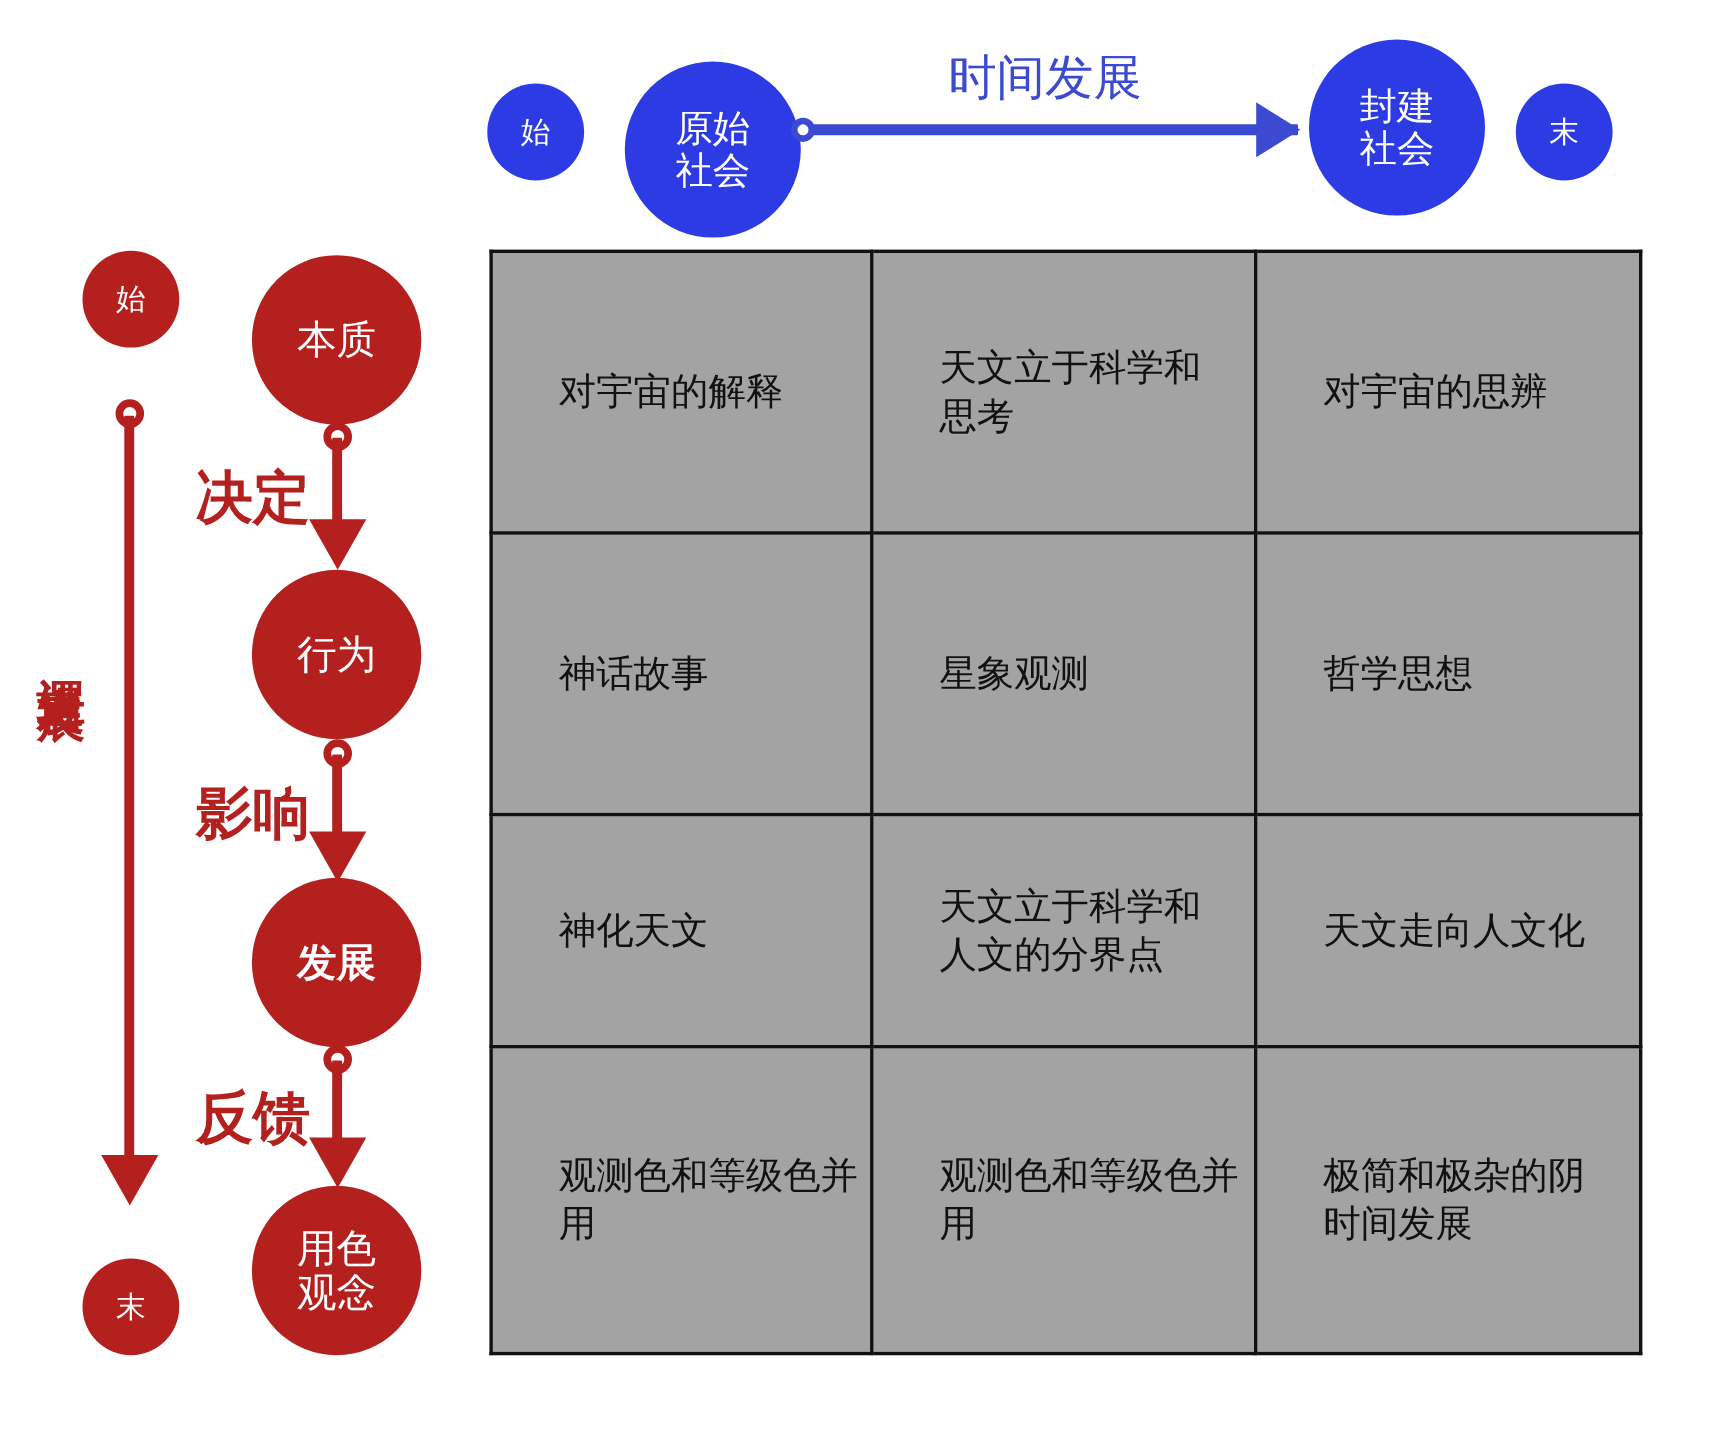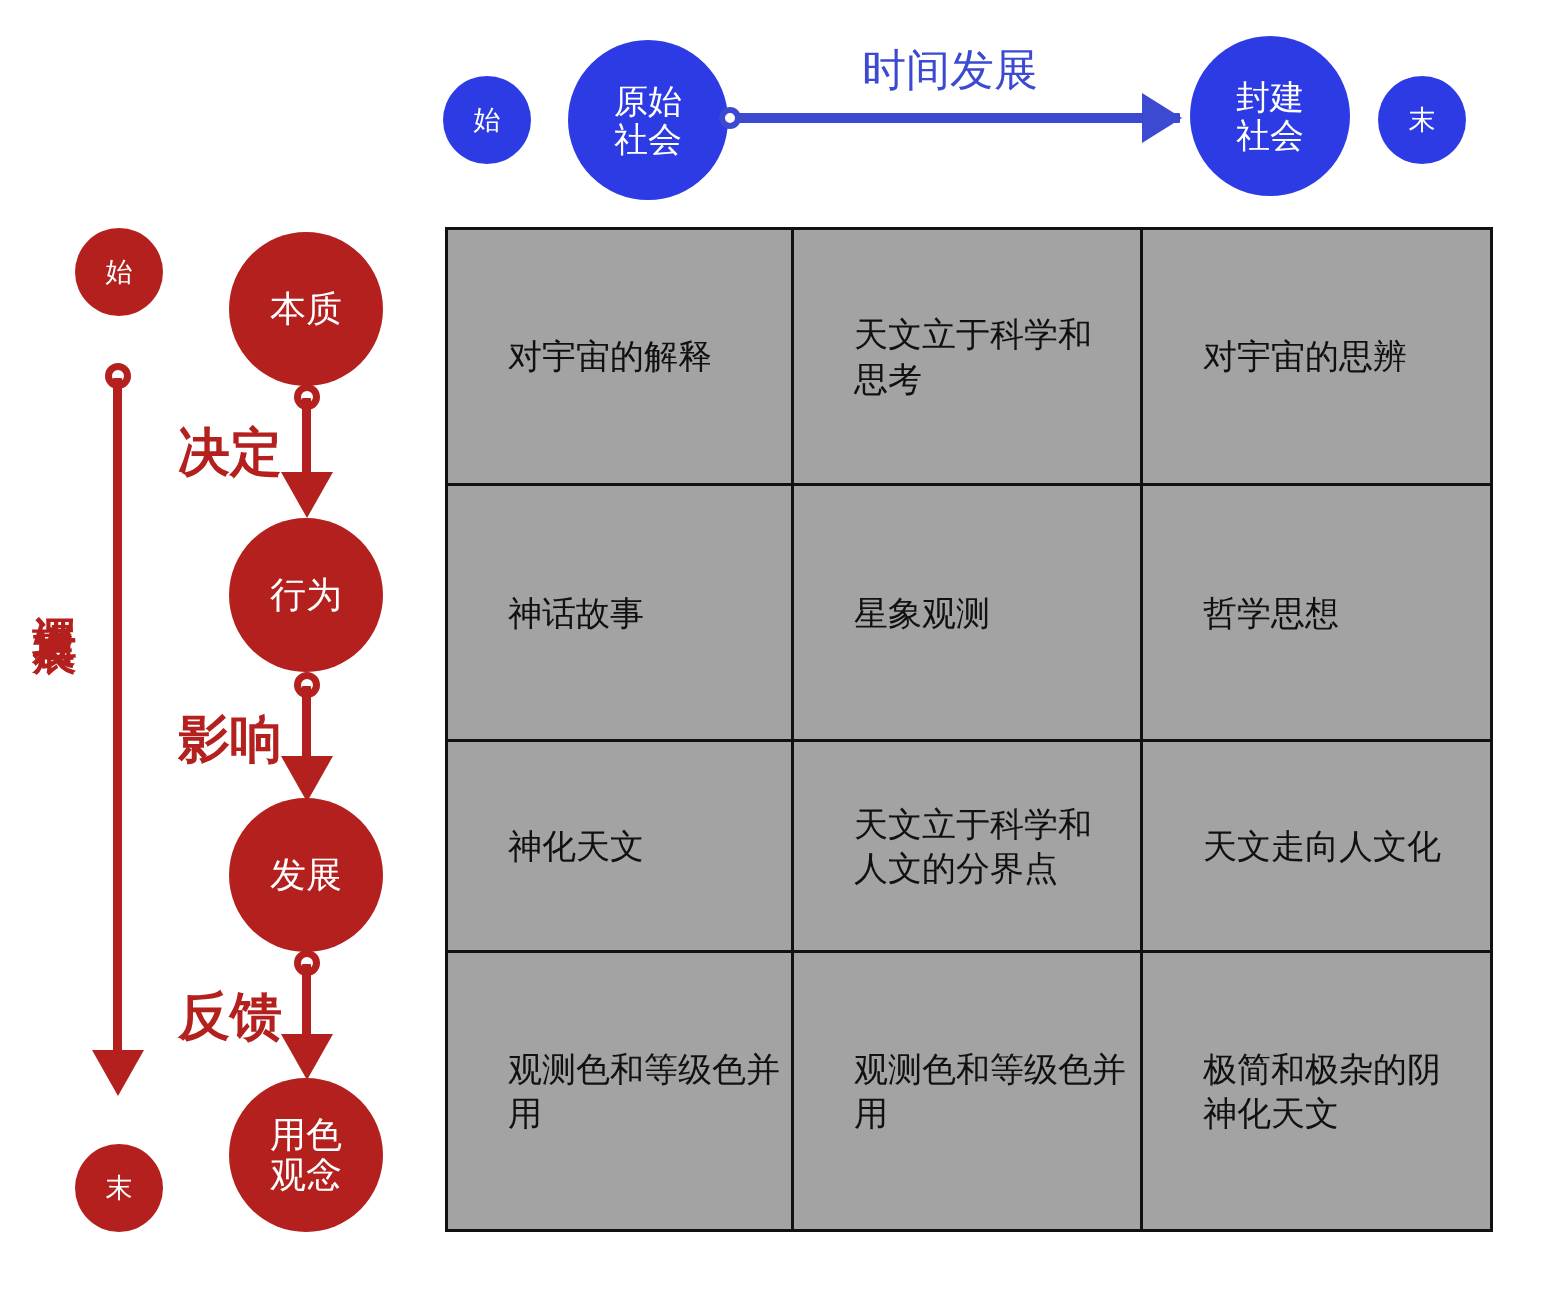--- a/index.html
+++ b/index.html
@@ -80,21 +80,21 @@
   #matrix tr.r3{height:204px;}
   #matrix tr.r4{height:270px;}
 </style>
 </head>
 <body>
 
 <div id="stage">
 
   <div class="node blue t-small" style="left:443px;top:76px;">始</div>
 
-  <div class="node blue t-big" style="left:568px;top:40px;">原始
+  <div class="node blue t-big" style="left:568px;top:56px;">原始
 社会</div>
 
   <div class="h-line" style="left:728px;top:113px;width:452px;"></div>
   <div class="h-dot" style="left:719px;top:107px;"></div>
   <div class="h-head" style="left:1142px;top:93px;"></div>
 
   <div class="lbl lbl-time" style="left:838px;top:41px;">时间发展</div>
 
   <div class="node blue t-big" style="left:1190px;top:36px;">封建
 社会</div>
@@ -118,21 +118,21 @@
   <div class="v-head" style="left:281px;top:472px;"></div>
   <div class="lbl lbl-red" style="left:178px;top:418px;">决定</div>
 
   <div class="node red l-big" style="left:229px;top:518px;">行为</div>
 
   <div class="v-dot" style="left:294px;top:672px;"></div>
   <div class="v-line" style="left:302px;top:686px;height:80px;"></div>
   <div class="v-head" style="left:281px;top:756px;"></div>
   <div class="lbl lbl-red" style="left:178px;top:705px;">影响</div>
 
-  <div class="node red l-big" style="left:229px;top:798px;">发展</div>
+  <div class="node red l-big" style="left:229px;top:798px;font-weight:bold;">发展</div>
 
   <div class="v-dot" style="left:294px;top:950px;"></div>
   <div class="v-line" style="left:302px;top:964px;height:80px;"></div>
   <div class="v-head" style="left:281px;top:1034px;"></div>
   <div class="lbl lbl-red" style="left:178px;top:982px;">反馈</div>
 
   <div class="node red l-big" style="left:229px;top:1078px;">用色
 观念</div>
 
   <table id="matrix">
@@ -156,18 +156,18 @@
       <tr class="r3">
         <td>神化天文</td>
         <td>天文立于科学和
 人文的分界点</td>
         <td>天文走向人文化</td>
       </tr>
       <tr class="r4">
         <td>观测色和等级色并用</td>
         <td>观测色和等级色并用</td>
         <td>极简和极杂的阴
-神化天文</td>
+时间发展</td>
       </tr>
     </tbody>
   </table>
 
 </div>
 
 </body></html>

